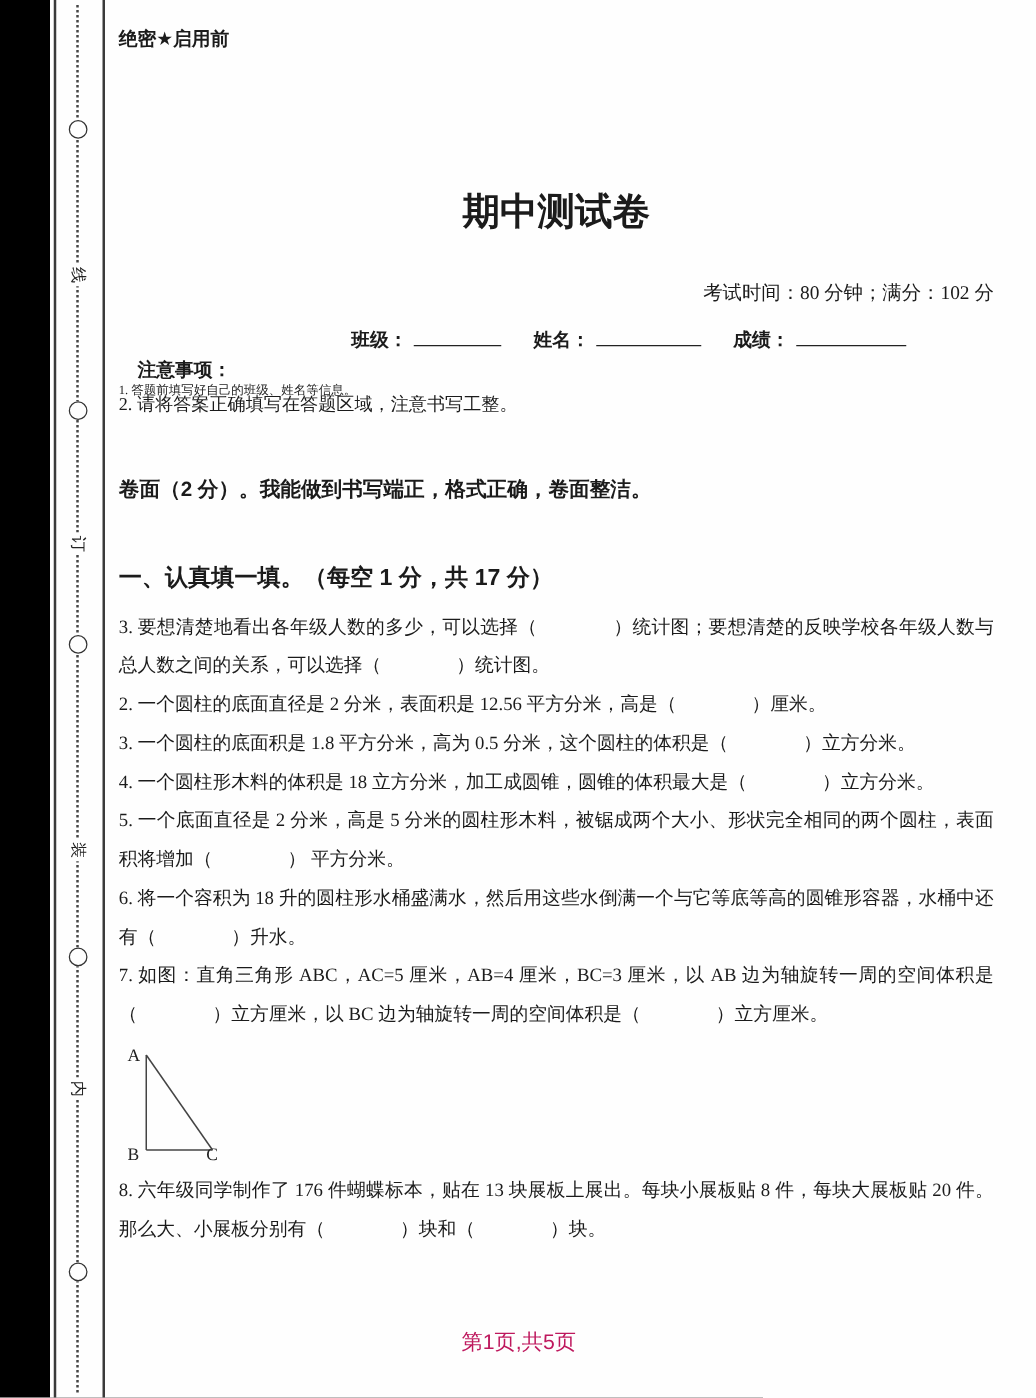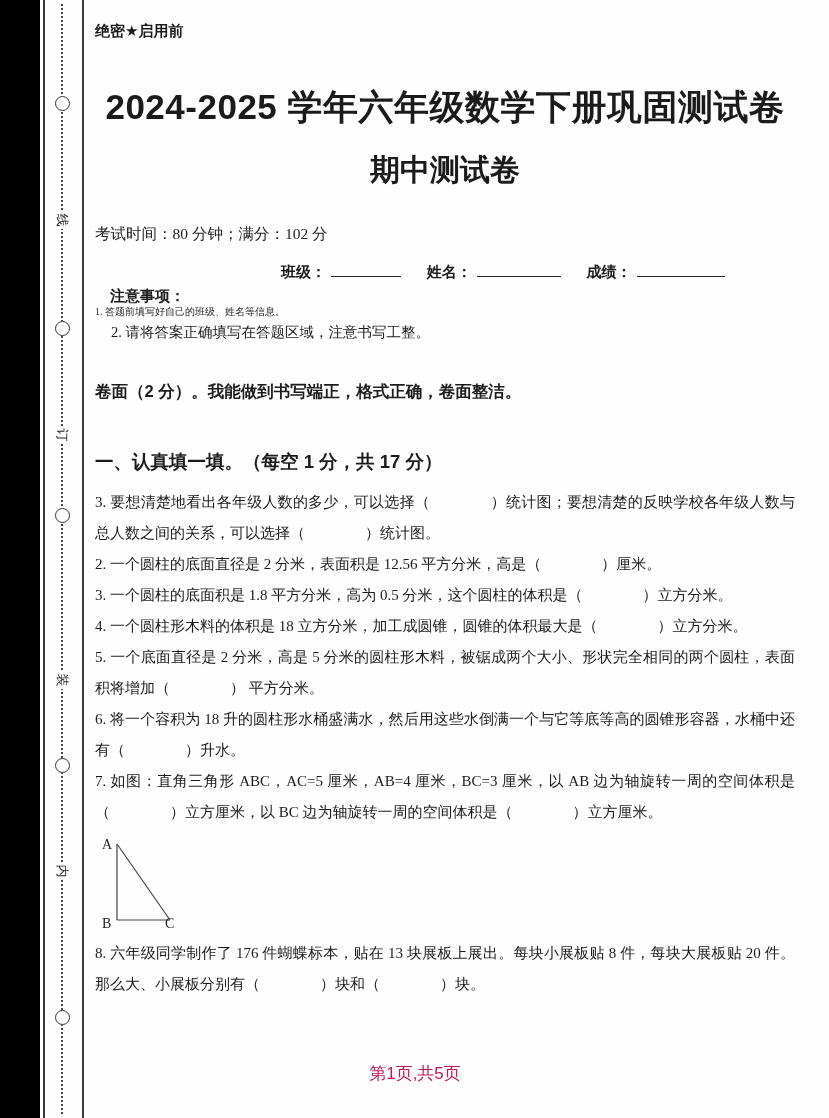--- a/index.html
+++ b/index.html
@@ -34,34 +34,34 @@
     font-weight:bold;font-size:15px;
   }
   .title1{
     top:84px;text-align:center;font-family:"Liberation Sans","DejaVu Sans",sans-serif;
     font-weight:bold;font-size:35px;line-height:46px;letter-spacing:0.5px;
   }
   .title2{
     top:142px;text-align:center;font-family:"Liberation Sans","DejaVu Sans",sans-serif;
     font-weight:bold;font-size:30px;line-height:40px;margin-top:8px;
   }
-  .exam-info{top:224px;text-align:left;font-size:15.5px;}
+  .exam-info{top:224px;text-align:right;font-size:15.5px;}
   .student-row{top:263px;left:186px;right:0;font-size:15px;white-space:nowrap;}
   .field{display:inline-block;margin-right:22px;}
   .flabel{font-family:"Liberation Sans","DejaVu Sans",sans-serif;font-weight:bold;}
   .fline{display:inline-block;height:13px;border-bottom:1.6px solid #222;margin-left:5px;}
   .fline-1{width:70px;}
   .fline-2{width:84px;}
   .fline-3{width:88px;}
   .notice-head{
     top:287px;left:15px;font-family:"Liberation Sans","DejaVu Sans",sans-serif;
     font-weight:bold;font-size:15px;
   }
   .note1{top:305px;font-size:10px;}
-  .note2{top:323px;font-size:14.5px;margin-left:16px;}
+  .note2{top:314px;font-size:14.5px;}
   .neat{
     top:381px;font-family:"Liberation Sans","DejaVu Sans",sans-serif;
     font-weight:bold;font-size:16.5px;
   }
   .sec-head{
     top:449px;font-family:"Liberation Sans","DejaVu Sans",sans-serif;
     font-weight:bold;font-size:18.5px;
   }
   .questions{position:absolute;top:487px;left:0;right:0;}
   .questions p{margin:0;font-size:15px;line-height:31px;text-align:justify;}
@@ -91,21 +91,20 @@
     <div class="bm-item bm-char" style="top:666px">装</div>
     <div class="bm-item bm-circle" style="top:758px"></div>
     <div class="bm-item bm-char" style="top:857px">内</div>
     <div class="bm-item bm-circle" style="top:1010px"></div>
   </div>
 
   <div class="content">
 
     <div class="abs secret">绝密★启用前</div>
 
-    <h1 class="abs title1">2024-2025 学年六年级数学下册巩固测试卷</h1>
     <h2 class="abs title2">期中测试卷</h2>
 
     <div class="abs exam-info">考试时间：80 分钟；满分：102 分</div>
 
     <div class="abs student-row">
       <span class="field">
         <span class="flabel">班级：</span><span class="fline fline-1"></span>
       </span>
       <span class="field">
         <span class="flabel">姓名：</span><span class="fline fline-2"></span>

